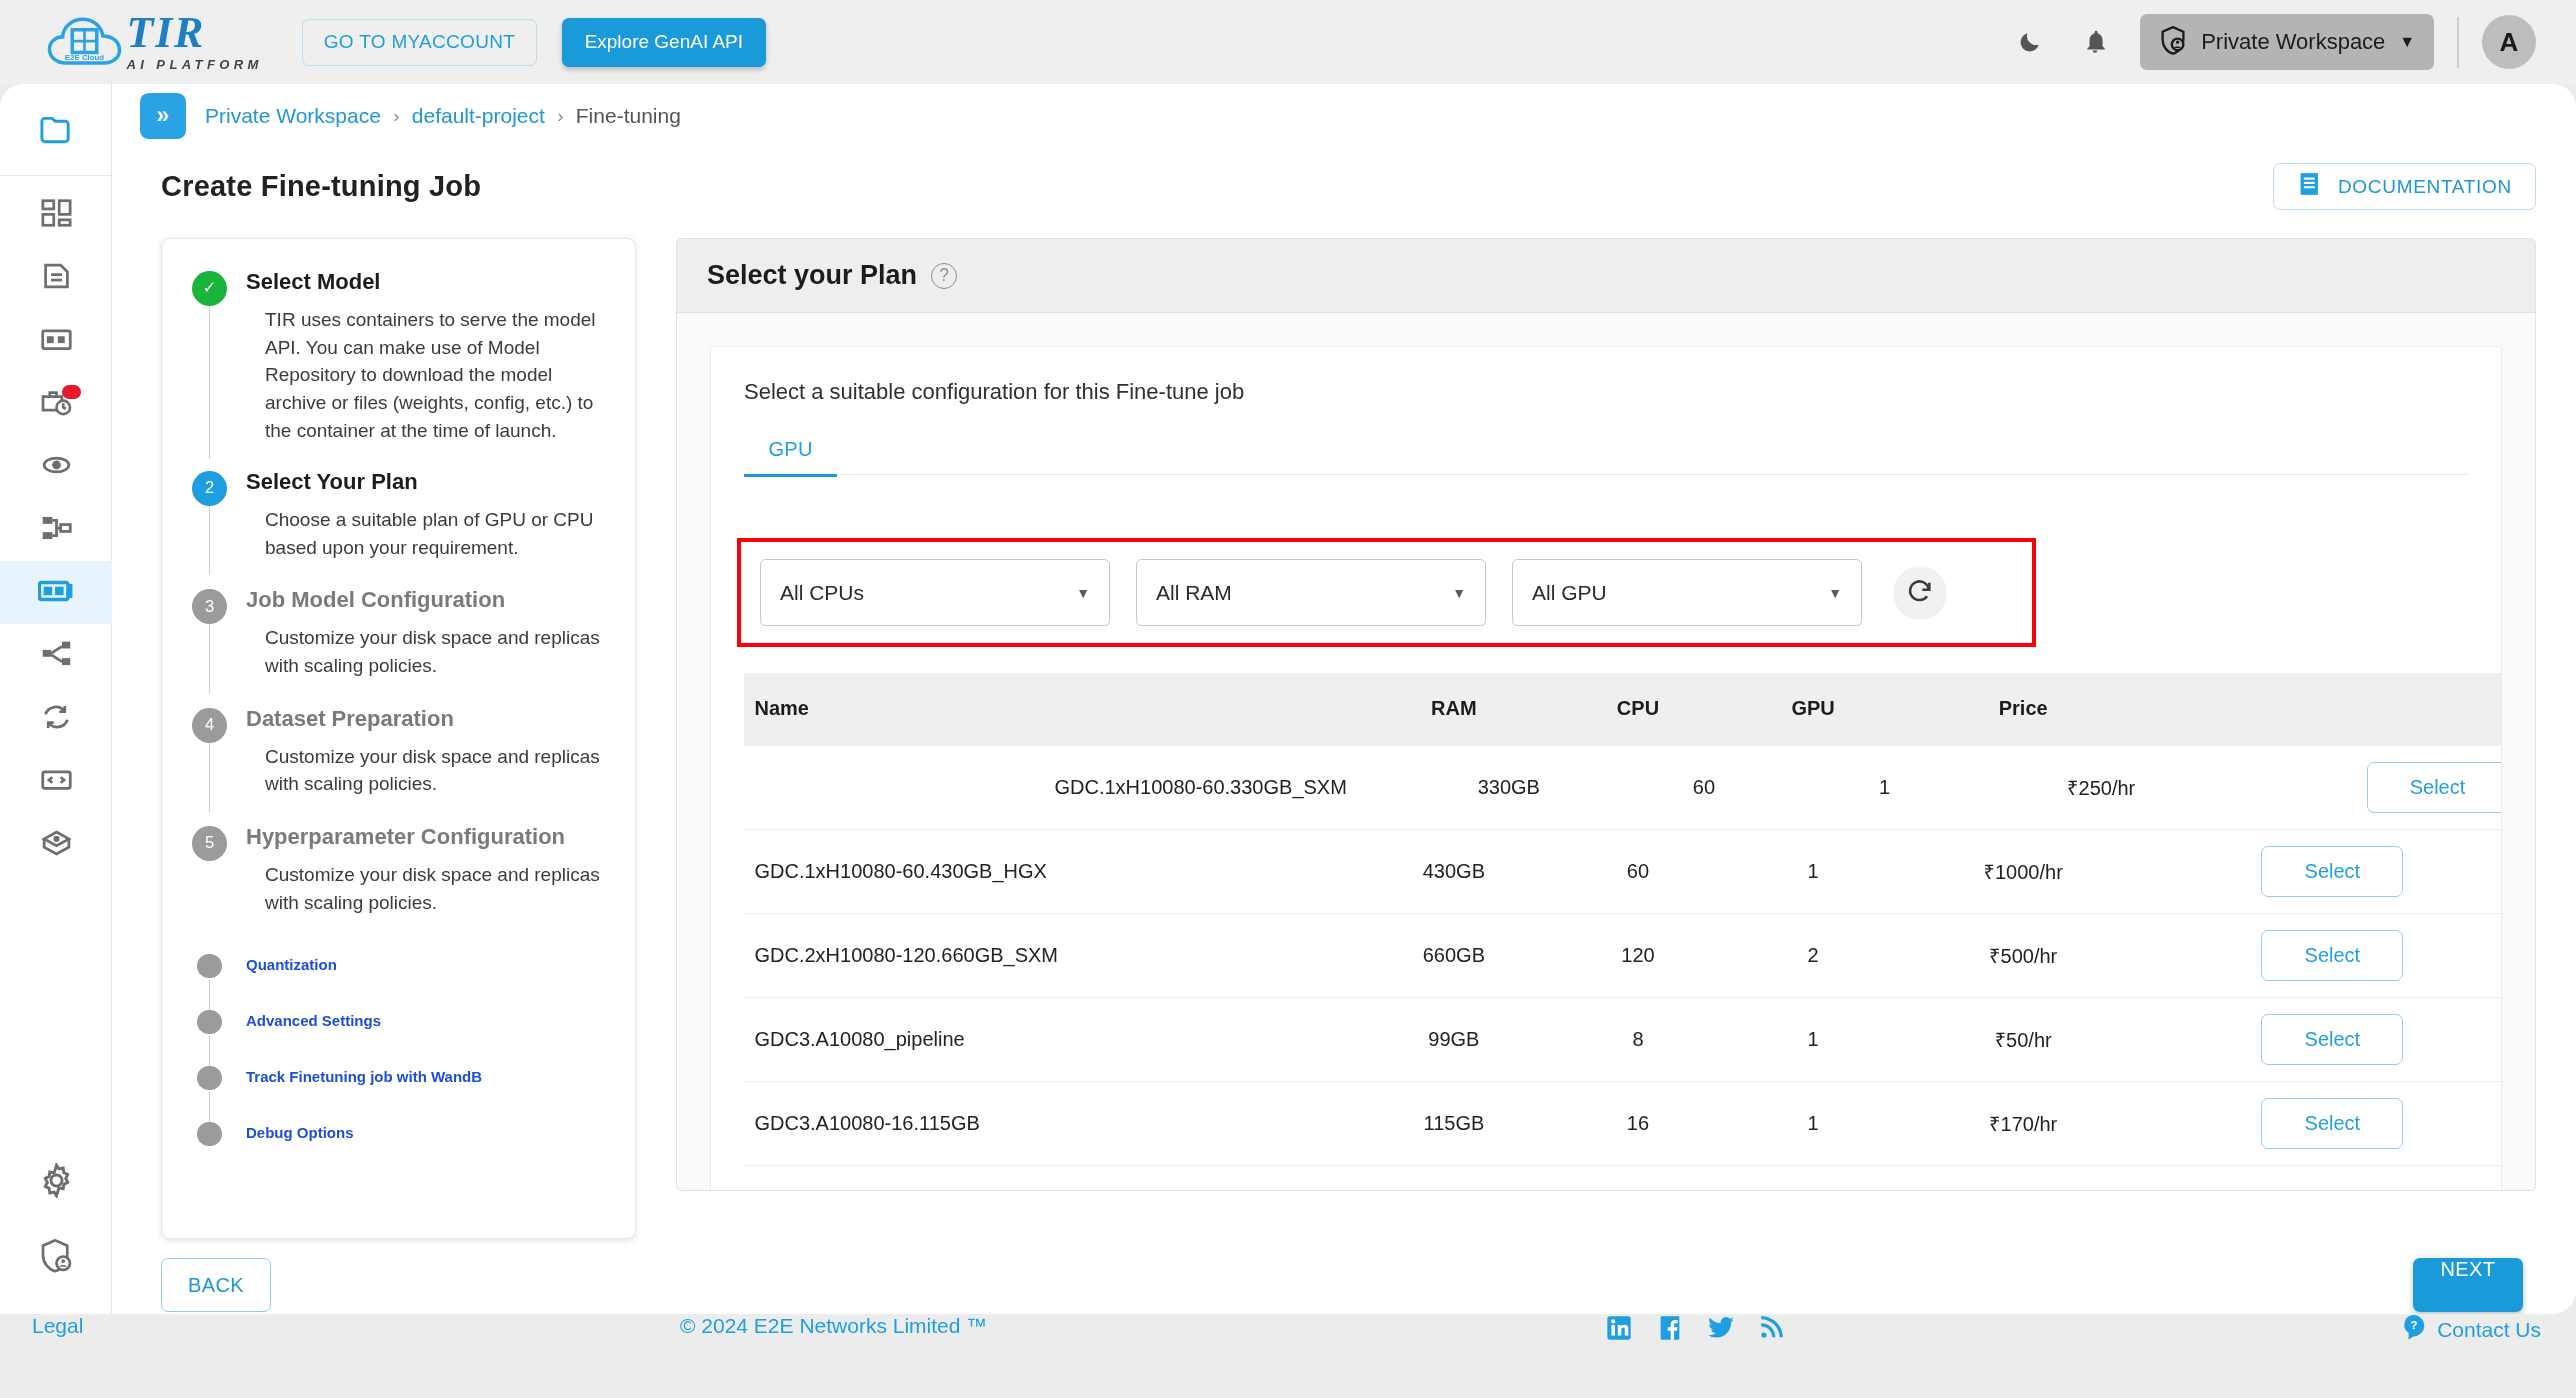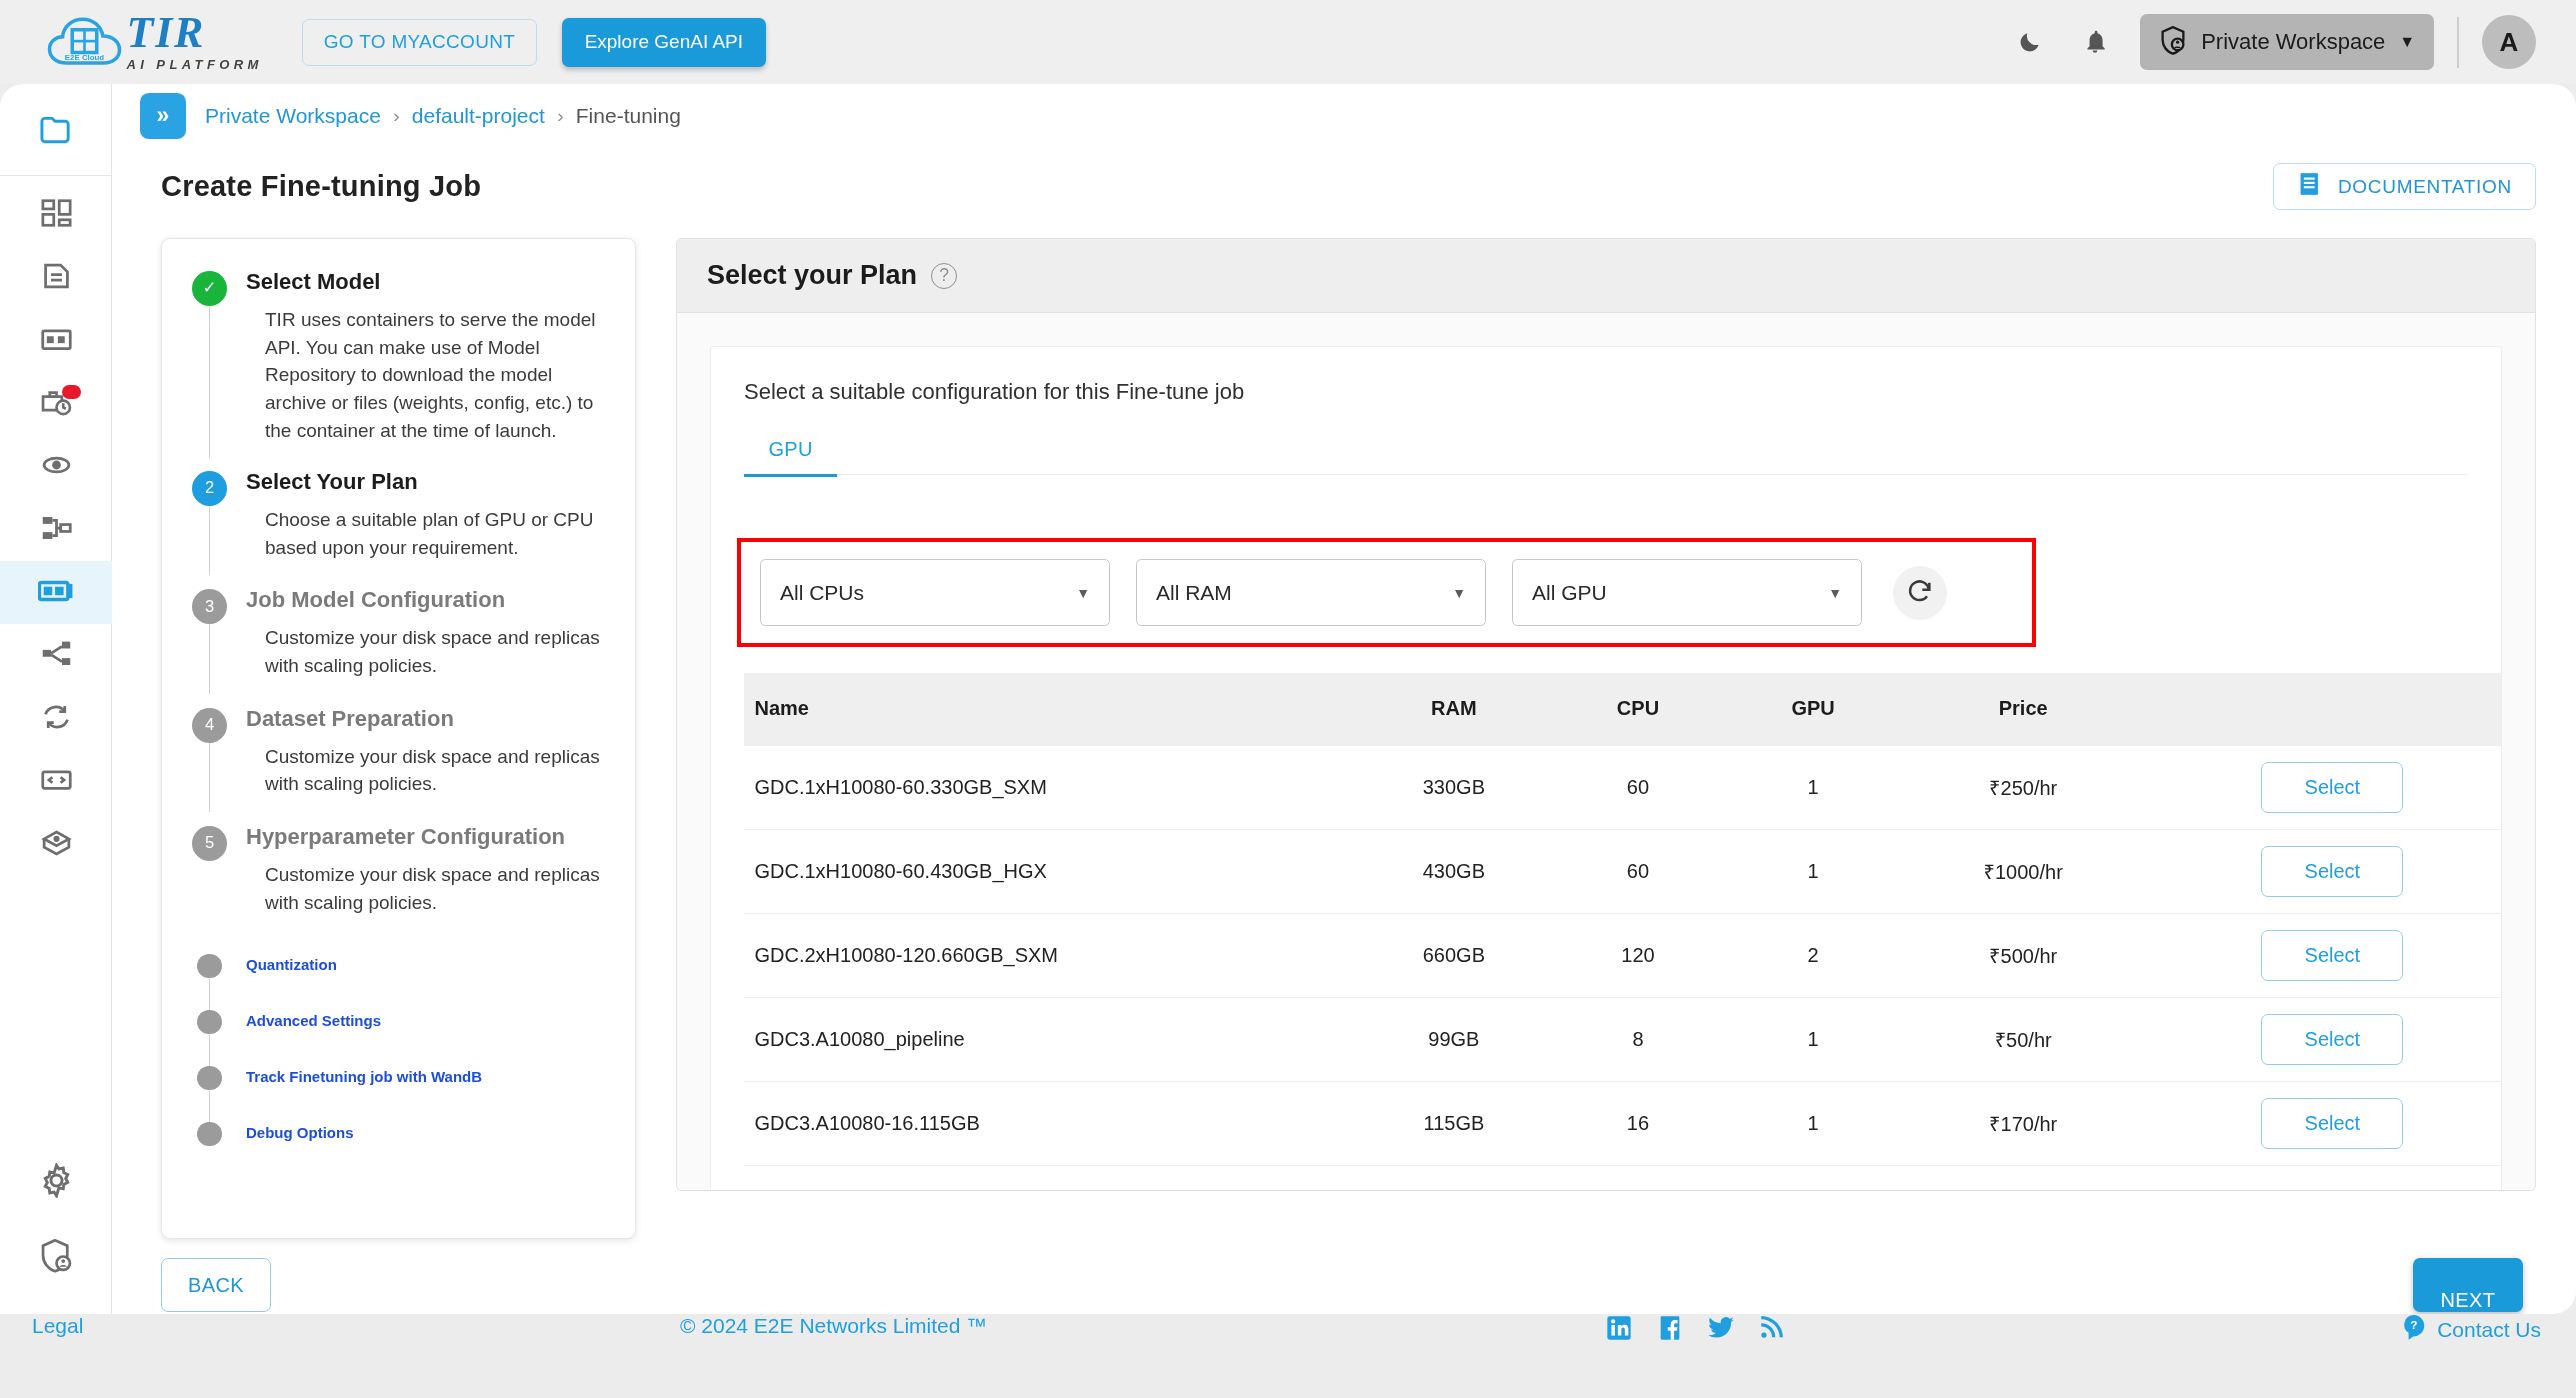--- a/index.html
+++ b/index.html
@@ -234,21 +234,21 @@
   th {
     font-size: 20px; font-weight: 700; color: #1c1c1c; text-align: left;
     height: 72px; padding: 0 10.5px;
   }
   th.c { text-align: center; }
   td {
     font-size: 20px; color: #222; height: 84px; padding: 0 10.5px;
     border-bottom: 0.9px solid #eeeeee;
   }
   td.c { text-align: center; }
-  tbody tr:first-child td { border-top: 0.9px solid #eeeeee; }
+  tbody tr:first-child td { border-top: 0.9px solid #eeeeee; text-align: right; }
   .col-name { width: 613px; }
   .col-ram { width: 193px; }
   .col-cpu { width: 175px; }
   .col-gpu { width: 175px; }
   .col-price { width: 245px; }
   .col-act { width: 373px; }
   .sel-btn {
     display: inline-flex; align-items: center; justify-content: center;
     width: 142px; height: 51px;
     border: 1.3px solid #90cdf1; border-radius: 7px;
@@ -264,21 +264,21 @@
     width: 110px; height: 54px;
     border: 1.3px solid #90cdf1; border-radius: 7px;
     background: #fff; color: #2196d6; font-size: 20px; letter-spacing: 0.4px;
     display: flex; align-items: center; justify-content: center; cursor: pointer;
   }
   .btn-next {
     margin-left: auto;
     width: 110px; height: 54px;
     border: none; border-radius: 7px;
     background: #1b9ada; color: #fff; font-size: 20px; letter-spacing: 0.4px;
-    display: flex; align-items: flex-end; justify-content: center; cursor: pointer;
+    display: flex; align-items: flex-start; justify-content: center; cursor: pointer;
     box-shadow: 0 2.6px 6.1px rgba(0,0,0,.25);
   }
 
   
   .footer {
     position: absolute; left: 0; bottom: 0; width: 2576px; height: 84px;
     background: #ececec;
     display: flex; align-items: flex-start;
   }
   .footer a { color: #1f9fe0; text-decoration: none; font-size: 21px; cursor: pointer; }

